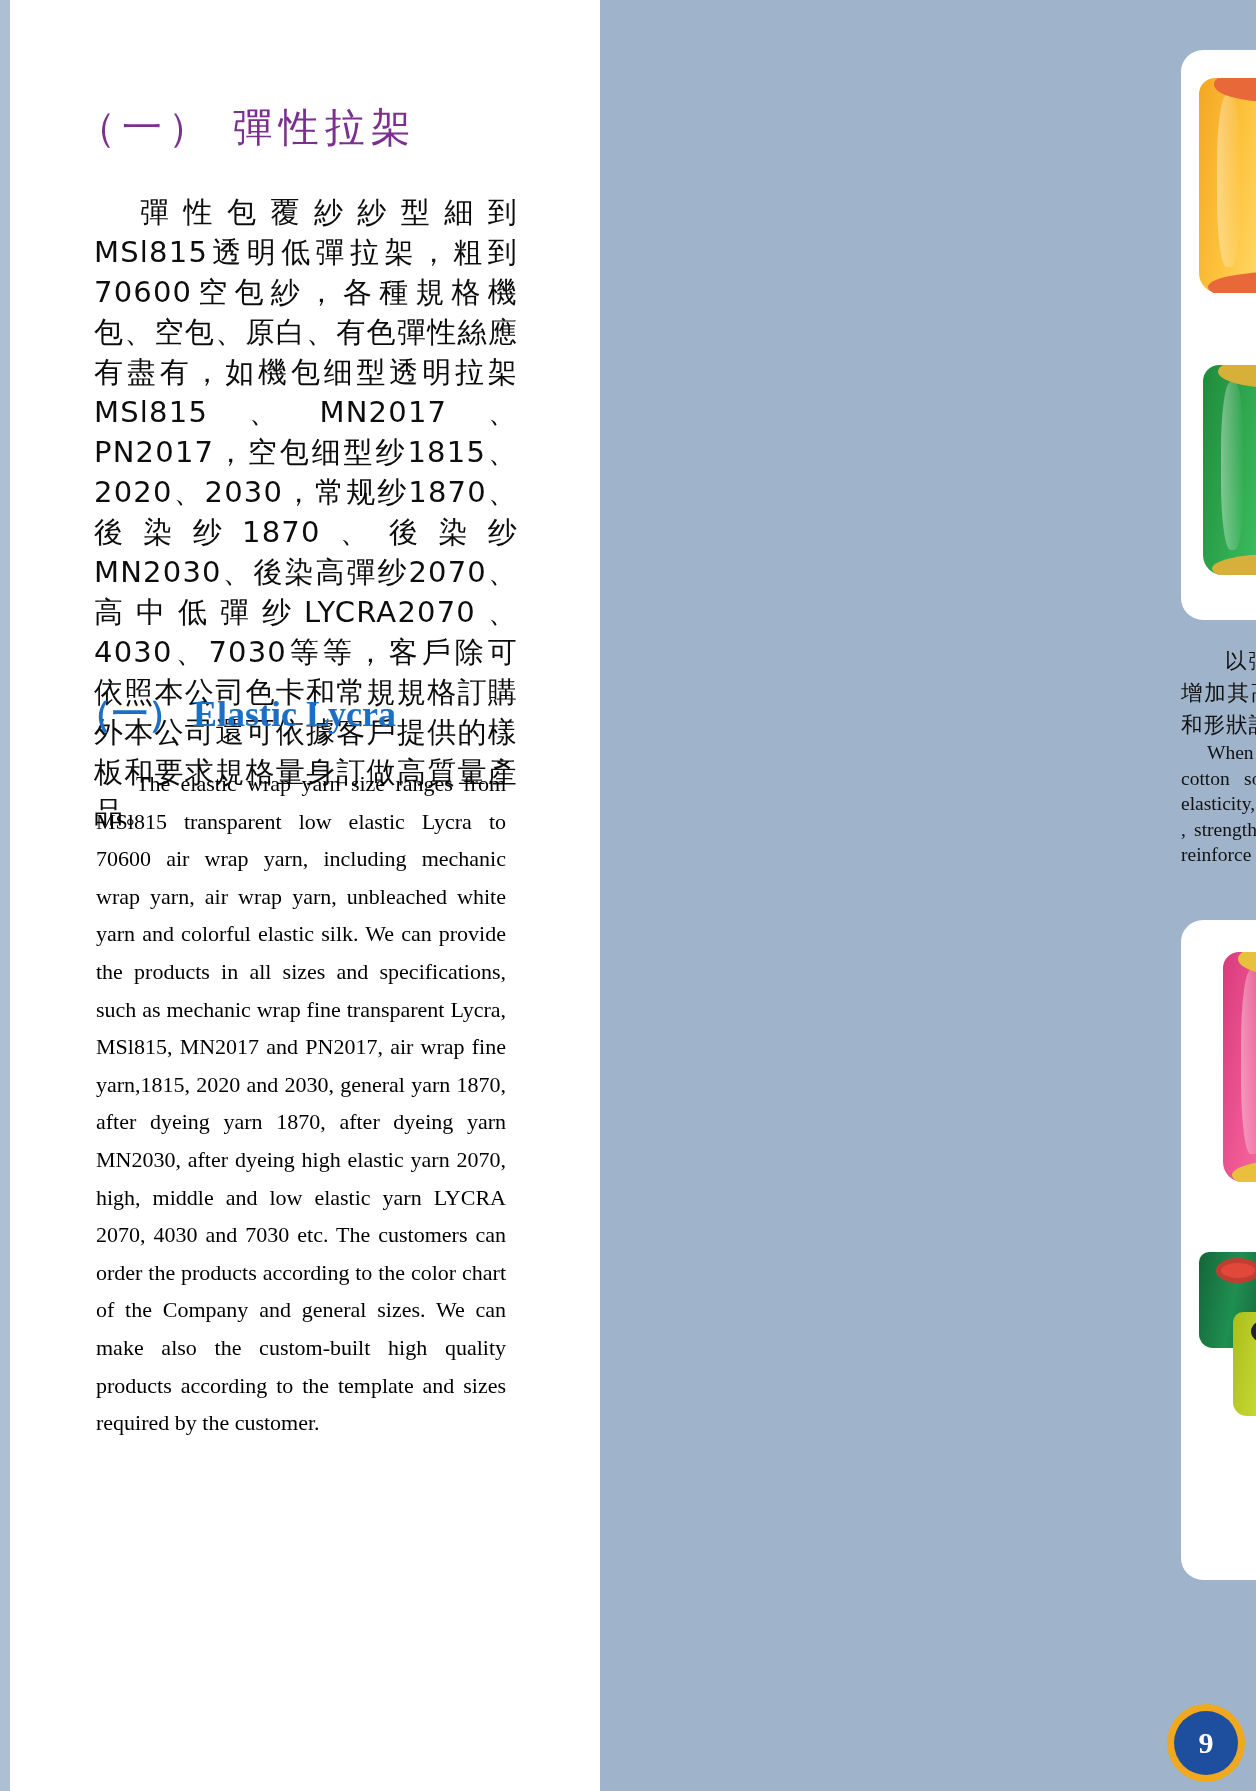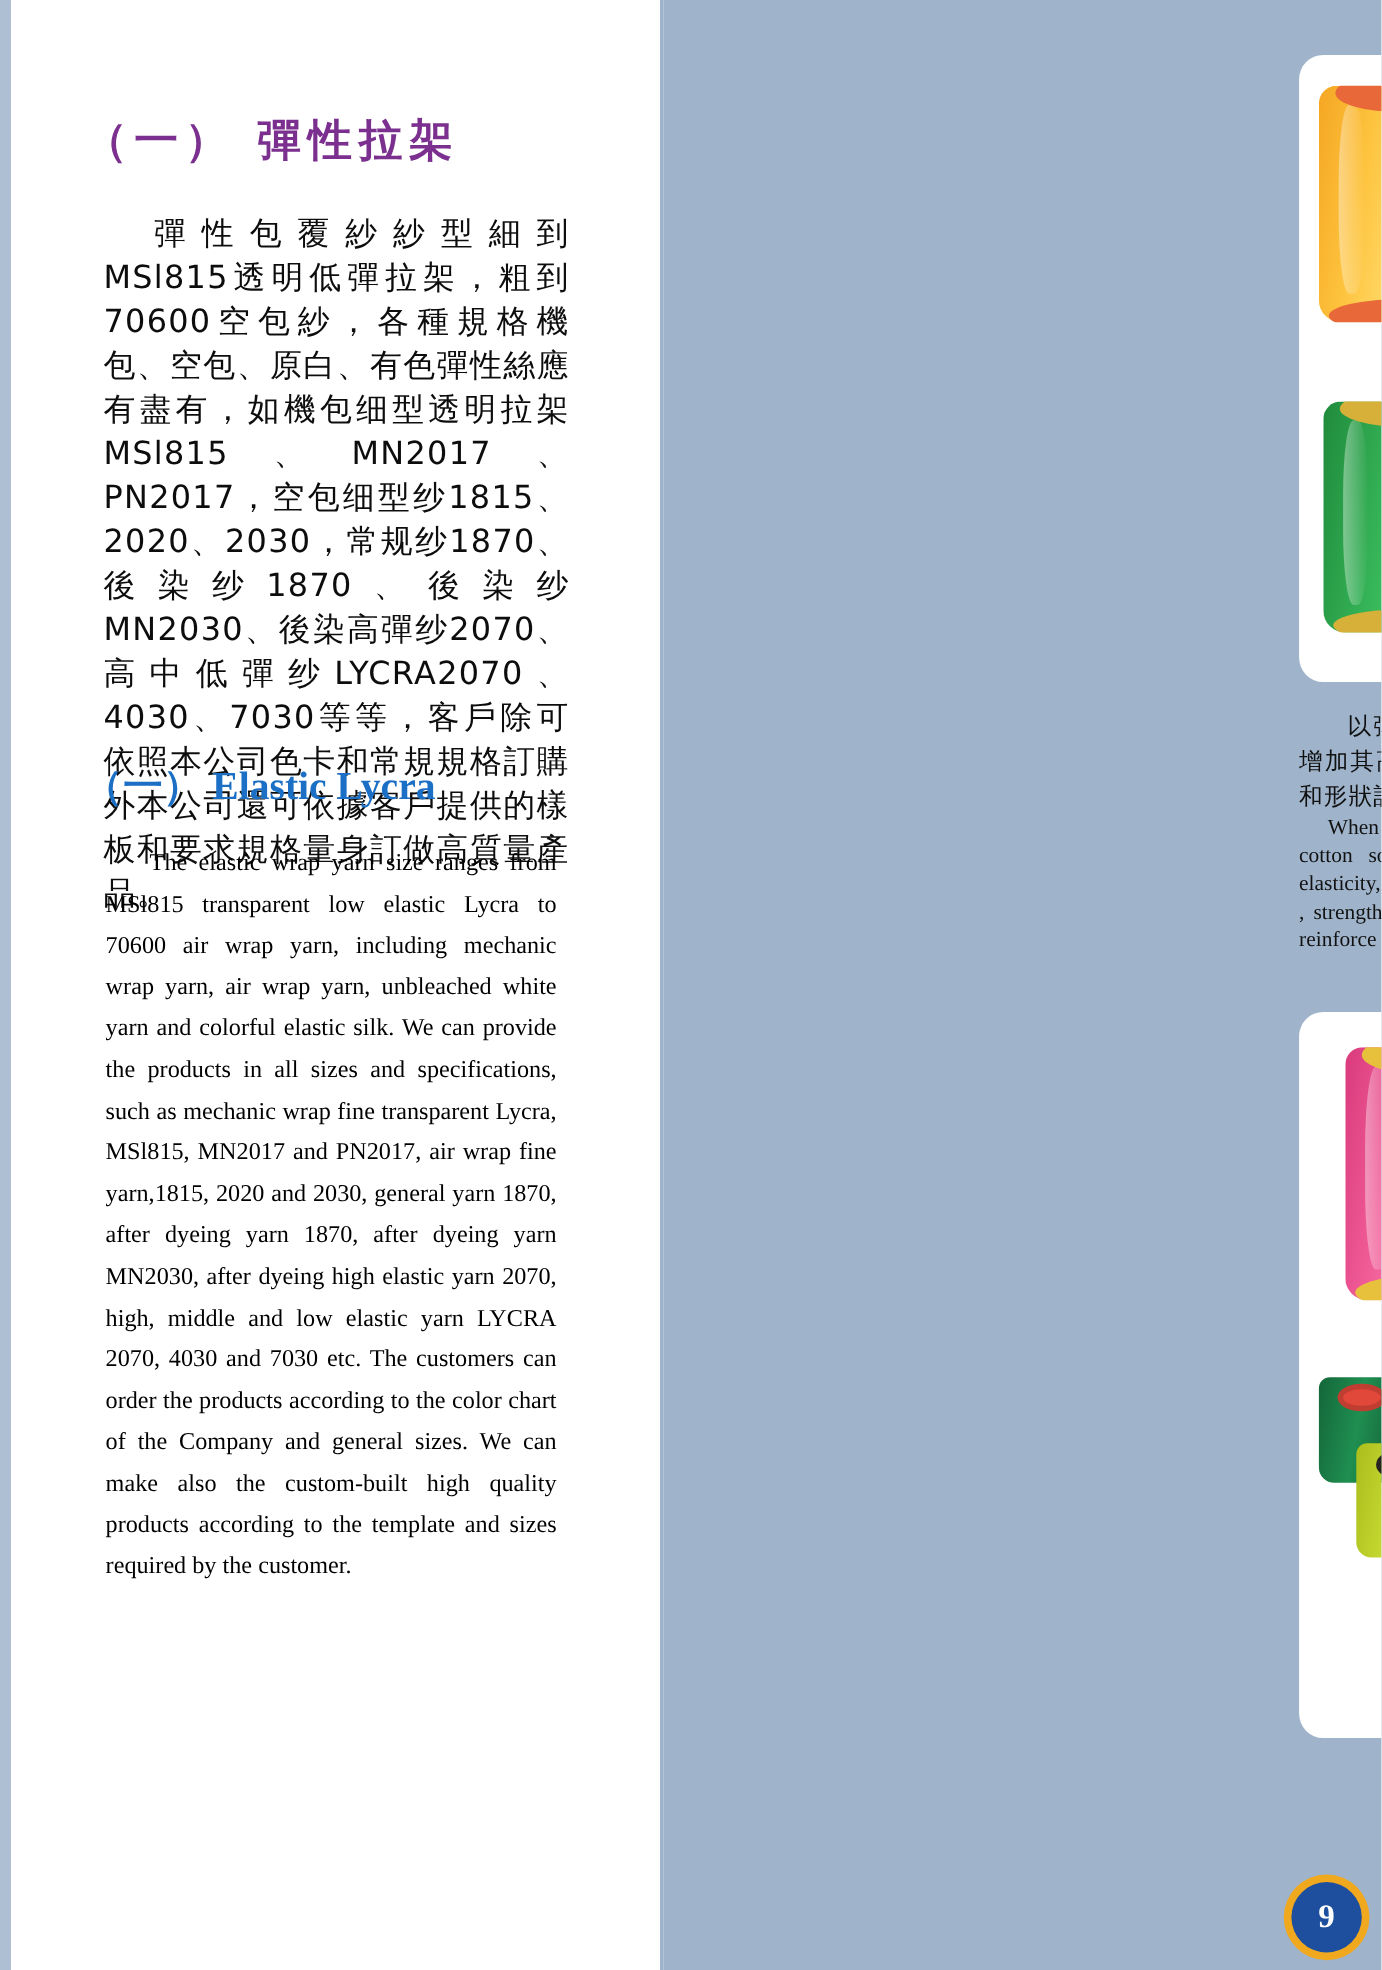--- a/index.html
+++ b/index.html
@@ -54,21 +54,21 @@
     height: 1791px;
     background: #9fb4cb;
   }
 
   
   .heading-cn {
     position: absolute;
     left: 66px;
     top: 100px;
     font-size: 40px;
-    font-weight: bold;
+    font-weight: normal;
     color: #7b2f8e;
     letter-spacing: 6px;
     font-family: "DejaVu Sans", sans-serif;
     white-space: nowrap;
   }
   .body-cn {
     position: absolute;
     left: 84px;
     top: 192px;
     width: 424px;

